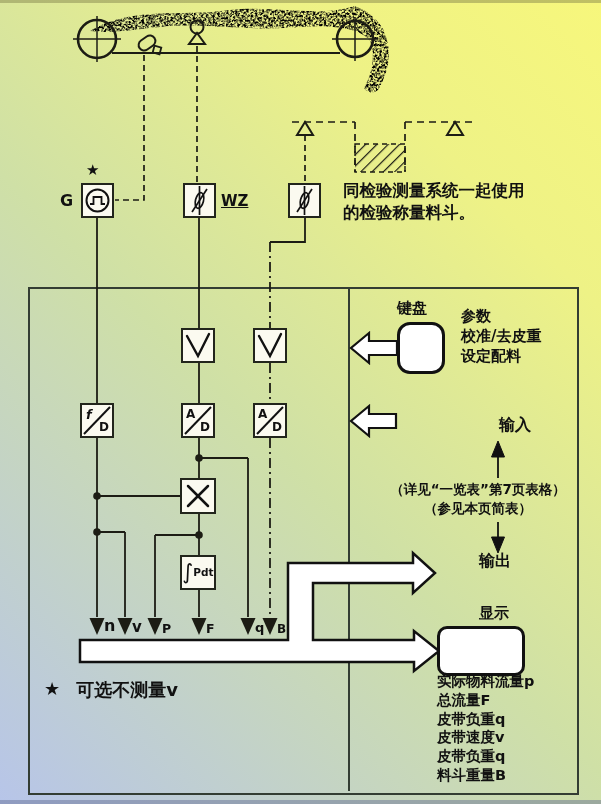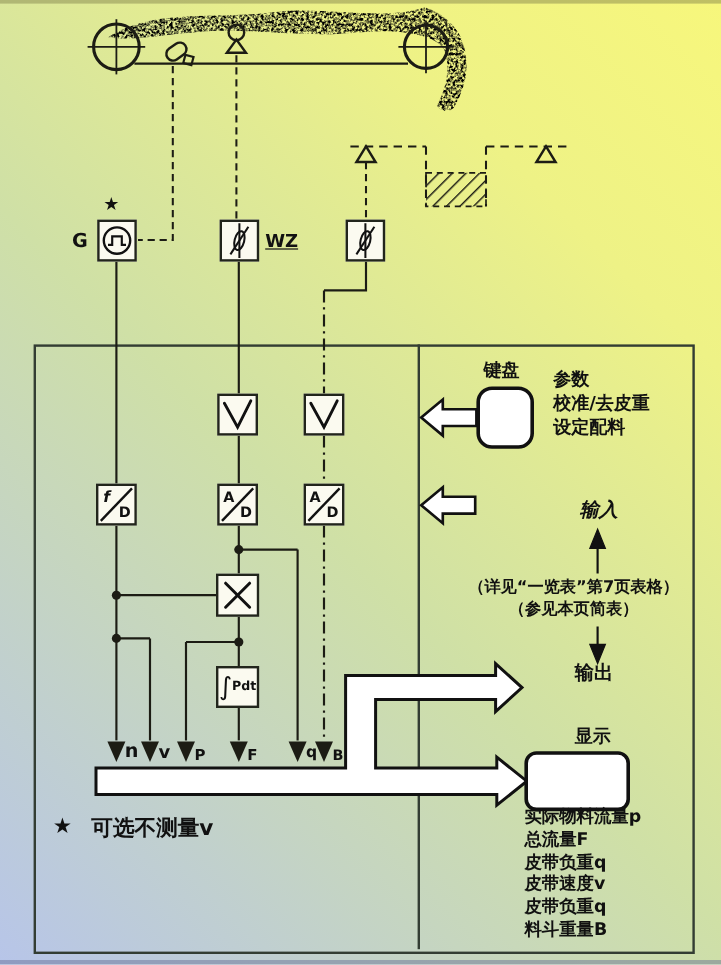--- a/index.html
+++ b/index.html
@@ -13,24 +13,24 @@
   .edge-bottom{left:0;top:800px;width:601px;height:4px;background:rgba(95,105,145,.45);}
   .big-box{left:28px;top:287px;width:547px;height:504px;border:2px solid #333d33;}
   .divider{left:348px;top:287px;width:2px;height:504px;background:#333d33;}
   svg.layer{left:0;top:0;width:601px;height:804px;pointer-events:none;}
   .comp{background:#fbfaf0;border:2px solid #22251c;box-sizing:border-box;}
   .lbl{font-weight:700;white-space:nowrap;}
   .g-label{left:60px;top:191px;font-size:16px;}
   .g-star{left:86px;top:161px;font-size:15px;font-weight:400;}
   .wz-label{left:221px;top:192px;font-size:15px;text-decoration:underline;}
   .hopper-note{left:343px;top:180px;font-size:16.5px;line-height:21.5px;}
-  .kb-label{left:397px;top:299px;width:42px;text-align:center;font-size:15px;}
+  .kb-label{left:397px;top:299px;width:42px;font-size:15px;}
   .kb-rect{left:397px;top:322px;width:42px;height:46px;border:3px solid #111;border-radius:13px;background:#fff;}
   .kb-funcs{left:461px;top:306px;font-size:15px;line-height:20px;}
-  .input-label{left:483px;top:415px;font-size:16px;font-style:italic;}
+  .input-label{left:499px;top:415px;font-size:16px;}
   .ref-note{left:350px;top:480px;width:256px;text-align:center;font-size:13.5px;line-height:19px;}
   .output-label{left:479px;top:551px;font-size:16px;}
   .display-label{left:479px;top:604px;font-size:15px;text-align:center;}
   .display-rect{left:437px;top:626px;width:82px;height:44px;border:3px solid #111;border-radius:10px;background:#fff;}
   .display-outs{left:437px;top:672px;font-size:14.5px;line-height:18.8px;}
   .footnote{left:44px;top:678px;font-size:18px;display:flex;gap:16px;}
   .sensor-box{width:33px;height:35px;}
   .pbox{display:flex;align-items:center;justify-content:center;}
   .sig{position:absolute;font-weight:700;}
   .ad-letter{position:absolute;font-size:12px;font-weight:700;line-height:1;}
@@ -181,20 +181,24 @@
   <div class="abs comp sensor-box" style="left:288px;top:183px;">
     <svg width="29" height="31" viewBox="0 0 29 31">
       <line x1="14.5" y1="1" x2="14.5" y2="30" stroke="#111" stroke-width="1.7"></line>
       <g transform="rotate(14 14.5 15.5)">
           <ellipse cx="14.5" cy="15.5" rx="4" ry="8" fill="none" stroke="#111" stroke-width="1.7"></ellipse>
         </g>
       <line x1="7" y1="27" x2="22" y2="4" stroke="#111" stroke-width="1.7"></line>
     </svg>
   </div>
 
+  <div class="abs lbl hopper-note">
+    <div>同检验测量系统一起使用</div>
+    <div>的检验称量料斗。</div>
+  </div>
 
   <div class="abs comp pbox" style="left:181px;top:328px;width:34px;height:35px;">
     <svg width="30" height="31" viewBox="0 0 30 31">
       <polyline points="4,6 15,26 26,4" fill="none" stroke="#111" stroke-width="2.4" stroke-linecap="round"></polyline>
     </svg>
   </div>
   <div class="abs comp pbox" style="left:253px;top:328px;width:34px;height:35px;">
     <svg width="30" height="31" viewBox="0 0 30 31">
       <polyline points="4,6 15,26 26,4" fill="none" stroke="#111" stroke-width="2.4" stroke-linecap="round"></polyline>
     </svg>

